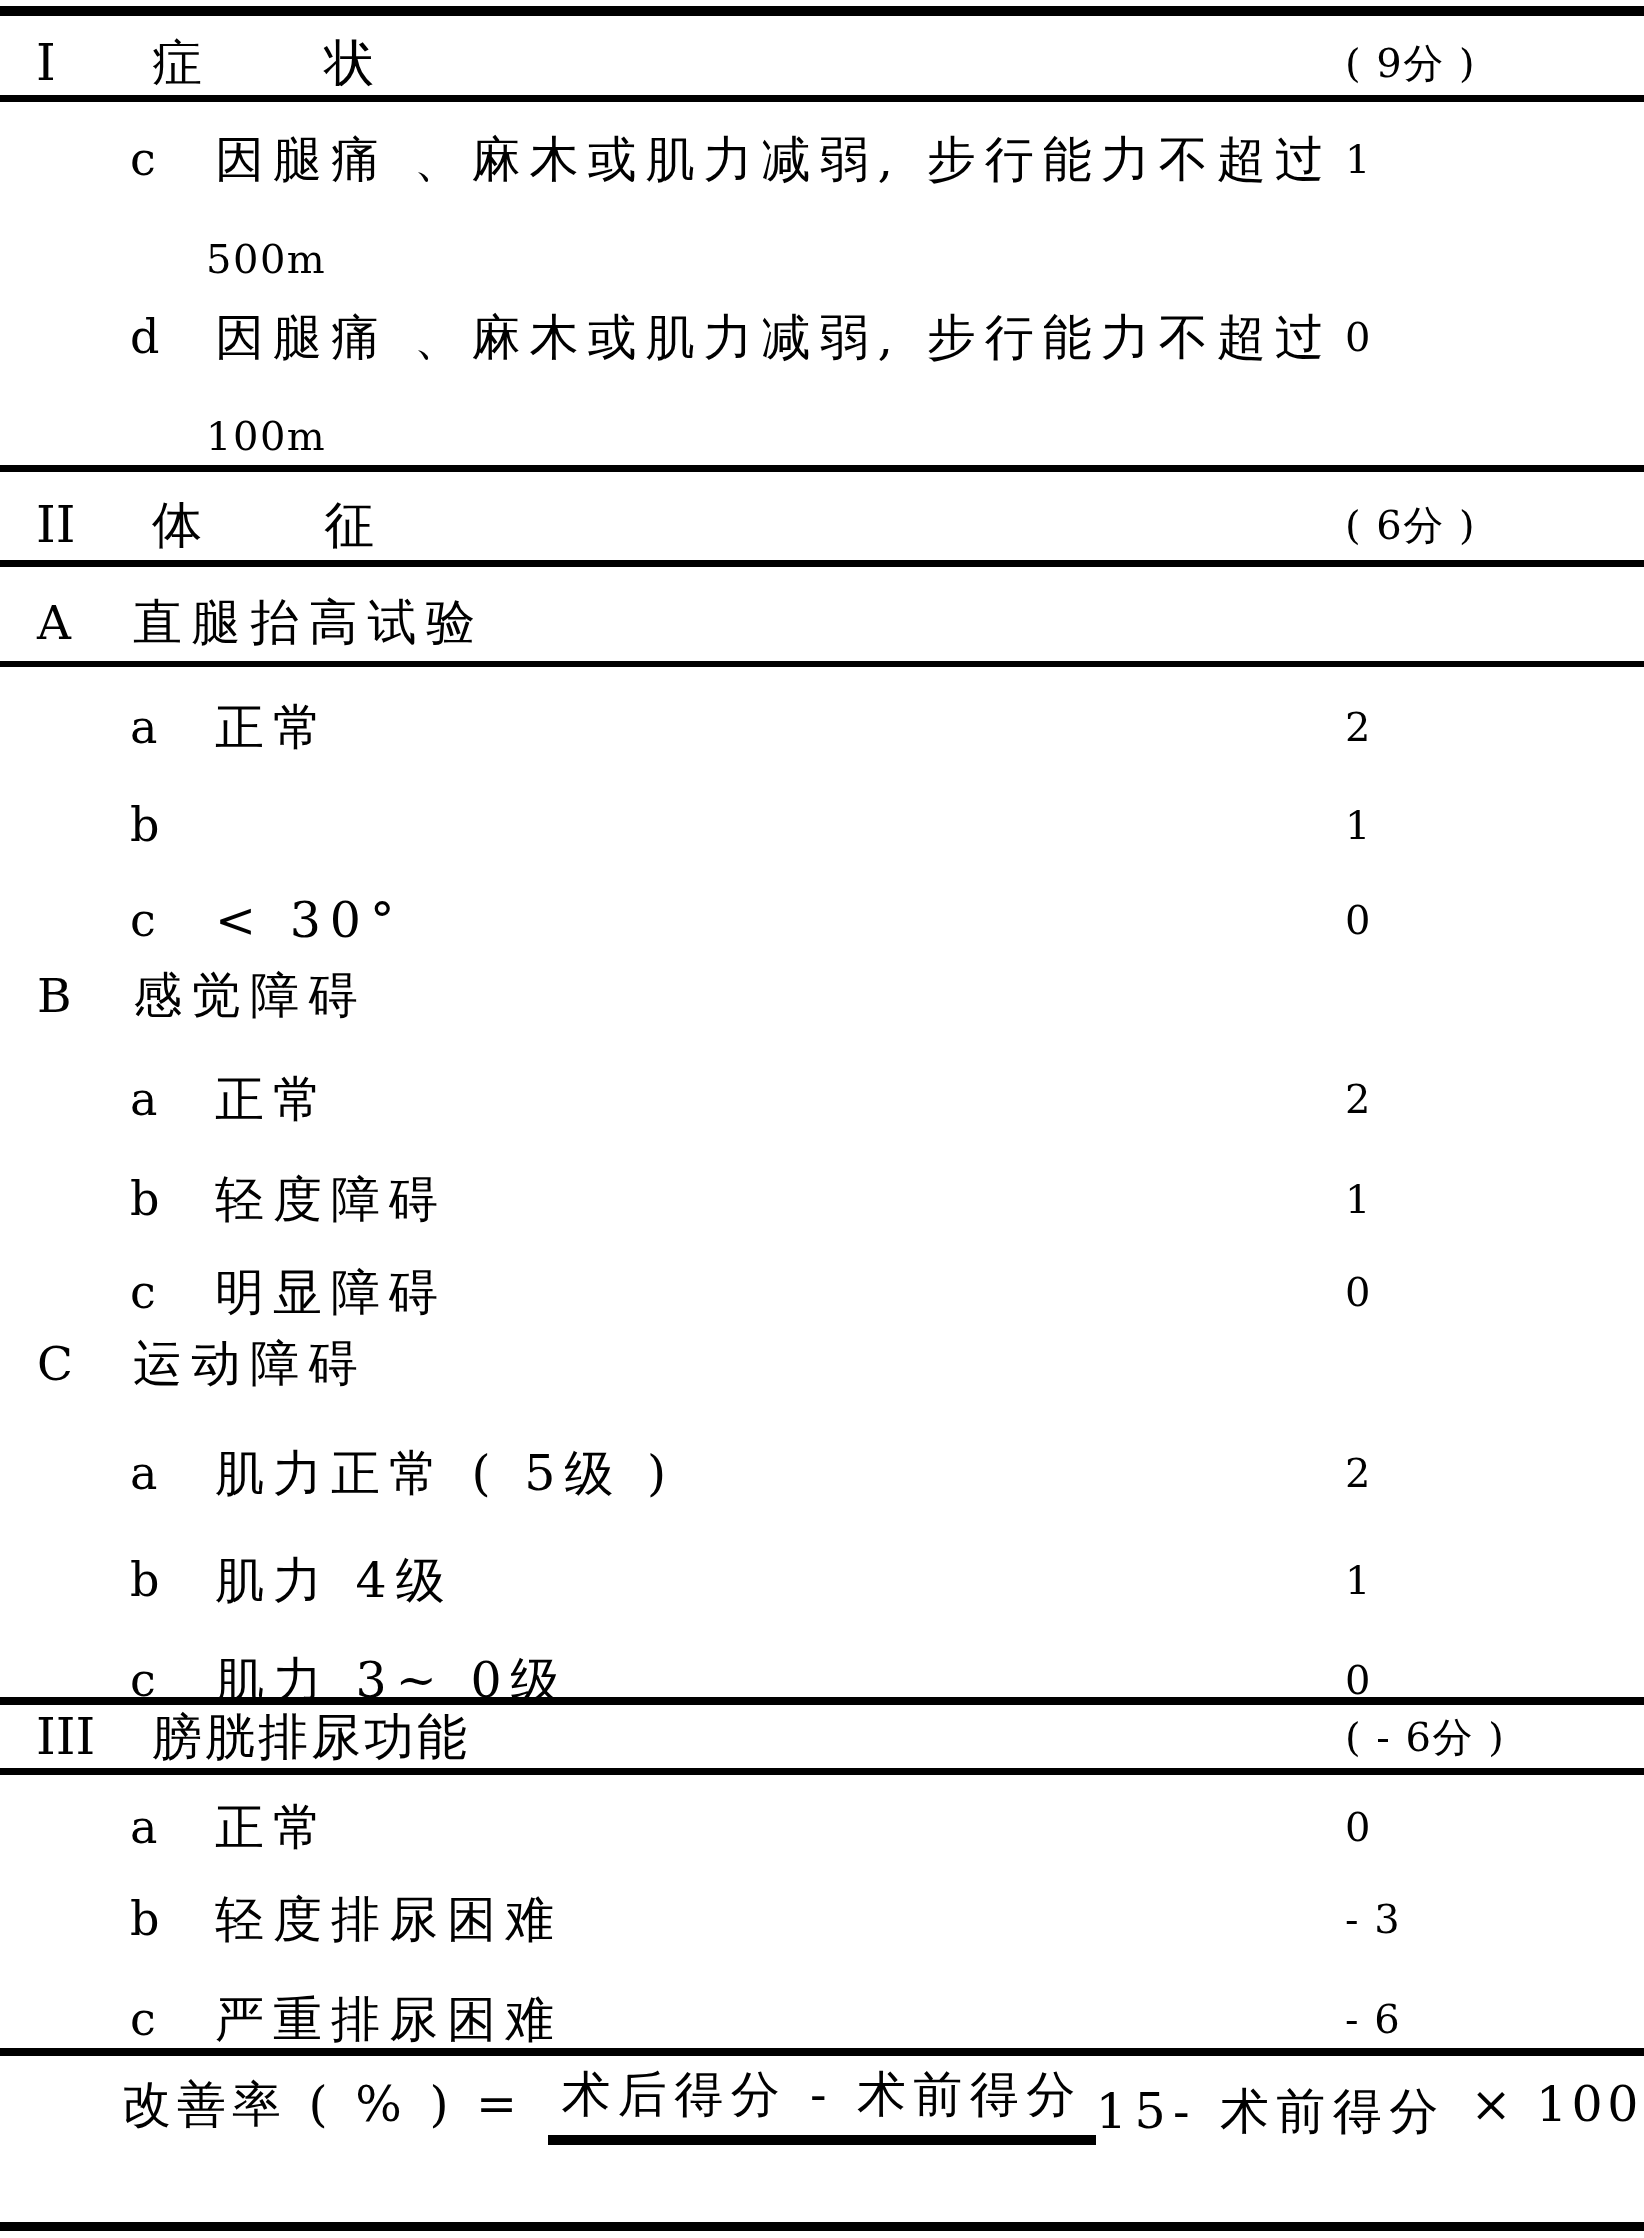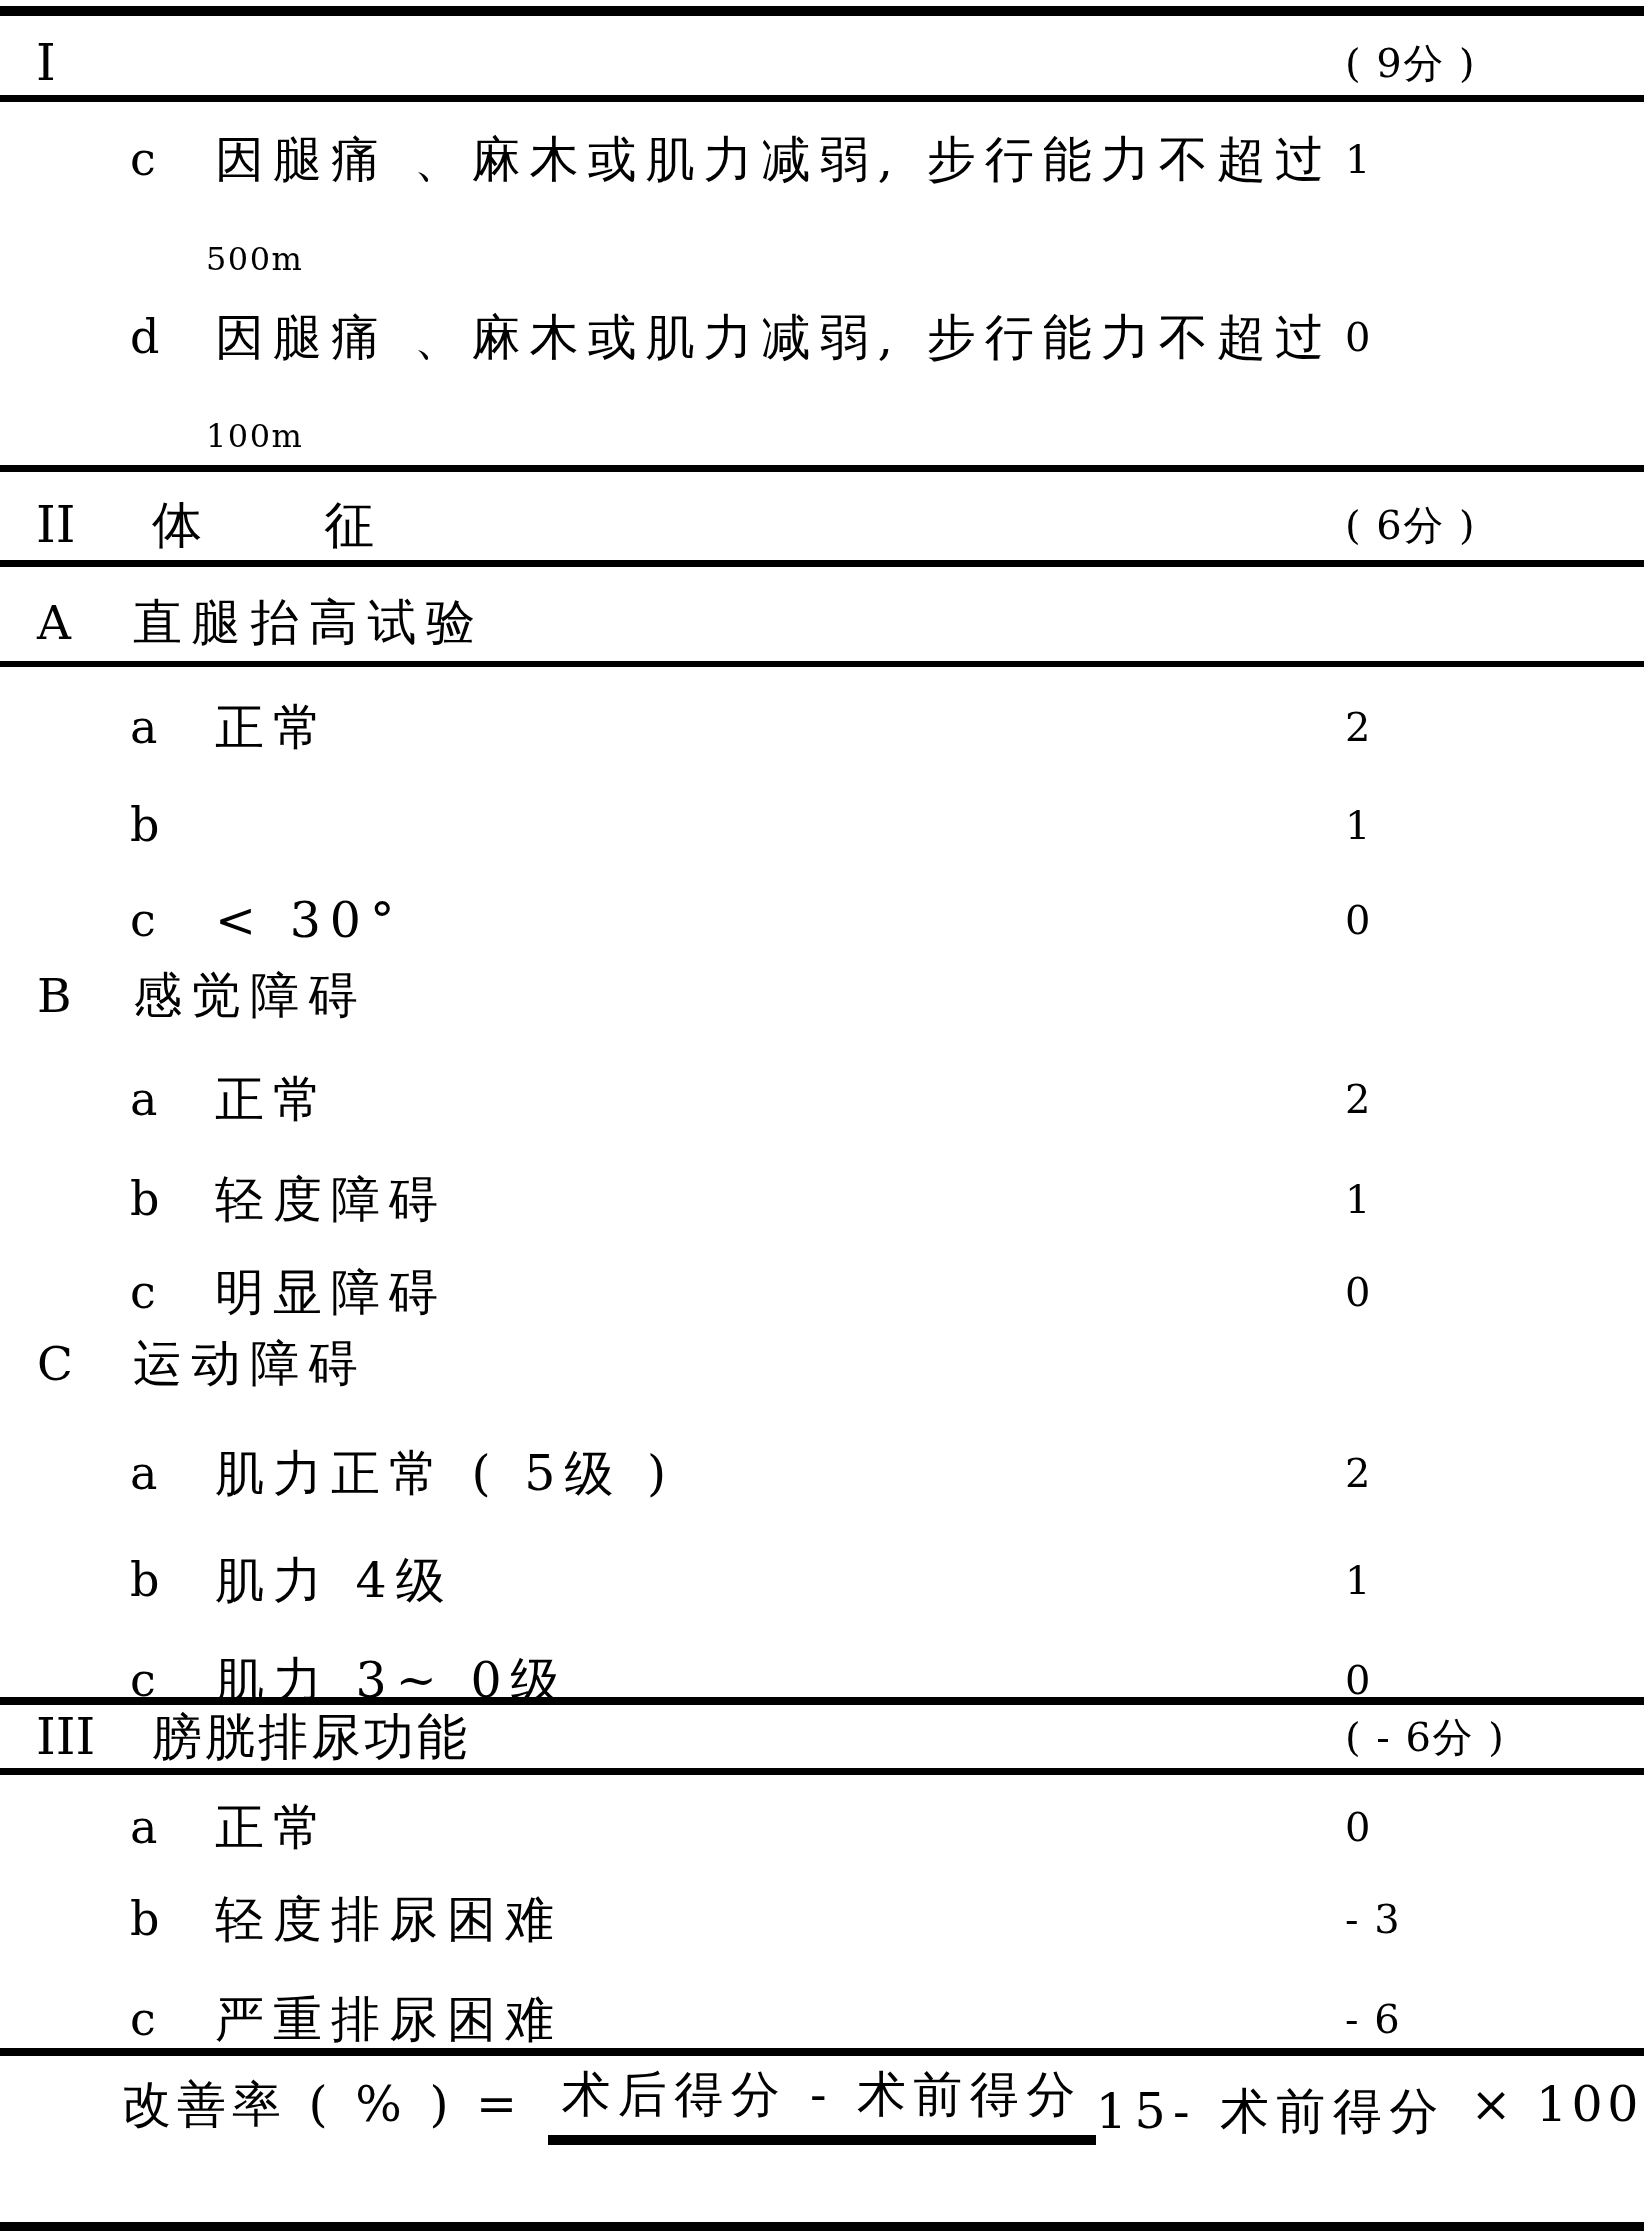--- a/index.html
+++ b/index.html
@@ -11,21 +11,21 @@
     overflow:hidden;
   }
   .rule{position:absolute;left:0;width:1645px;background:#000;}
   .row{position:absolute;left:0;width:1645px;height:67px;line-height:67px;white-space:nowrap;}
   .sec-num{position:absolute;left:36px;font-size:50px;}
   .sec-title{position:absolute;left:152px;font-size:50px;letter-spacing:7.4px;}
   .grp-letter{position:absolute;left:37px;font-size:47px;}
   .grp-title{position:absolute;left:133px;font-size:49px;letter-spacing:9.6px;}
   .item-letter{position:absolute;left:130px;font-size:46px;}
   .item-text{position:absolute;left:215px;font-size:49px;letter-spacing:9px;}
-  .item-cont{position:absolute;left:206px;font-size:32px;letter-spacing:1.5px;}
+  .item-cont{position:absolute;left:206px;font-size:40px;letter-spacing:1.5px;}
   .score{position:absolute;left:1345px;width:222px;font-size:40px;letter-spacing:1.5px;}
   .formula{
     position:absolute;left:122px;top:2064px;
     display:flex;align-items:center;
     font-size:49px;white-space:nowrap;
   }
   .f-lhs{letter-spacing:6px;}
   .fraction{display:inline-flex;flex-direction:row;align-items:center;margin:0 25px;}
   .numerator{padding:0 13.3px 9px 13.3px;border-bottom:10.4px solid #000;line-height:62px;letter-spacing:7.4px;}
   .denominator{padding-top:15px;line-height:62px;letter-spacing:7.4px;}
@@ -41,20 +41,21 @@
   <div class="rule" style="top:465px;height:7.4px"></div>
   <div class="rule" style="top:560px;height:7.4px"></div>
   <div class="rule" style="top:661px;height:6px"></div>
   <div class="rule" style="top:1697px;height:8.1px"></div>
   <div class="rule" style="top:1768px;height:7.4px"></div>
   <div class="rule" style="top:2048px;height:8.1px"></div>
   <div class="rule" style="top:2222px;height:9px"></div>
 
   <div class="row" style="top:30px">
     <span class="sec-num">I</span>
+    <span class="sec-title">症　　状</span>
     <span class="score">( 9分 )</span>
   </div>
 
   <div class="row" style="top:126px">
     <span class="item-letter">c</span>
     <span class="item-text">因腿痛 、麻木或肌力减弱, 步行能力不超过</span>
     <span class="score">1</span>
   </div>
   <div class="row" style="top:226px">
     <span class="item-cont">500m</span>

